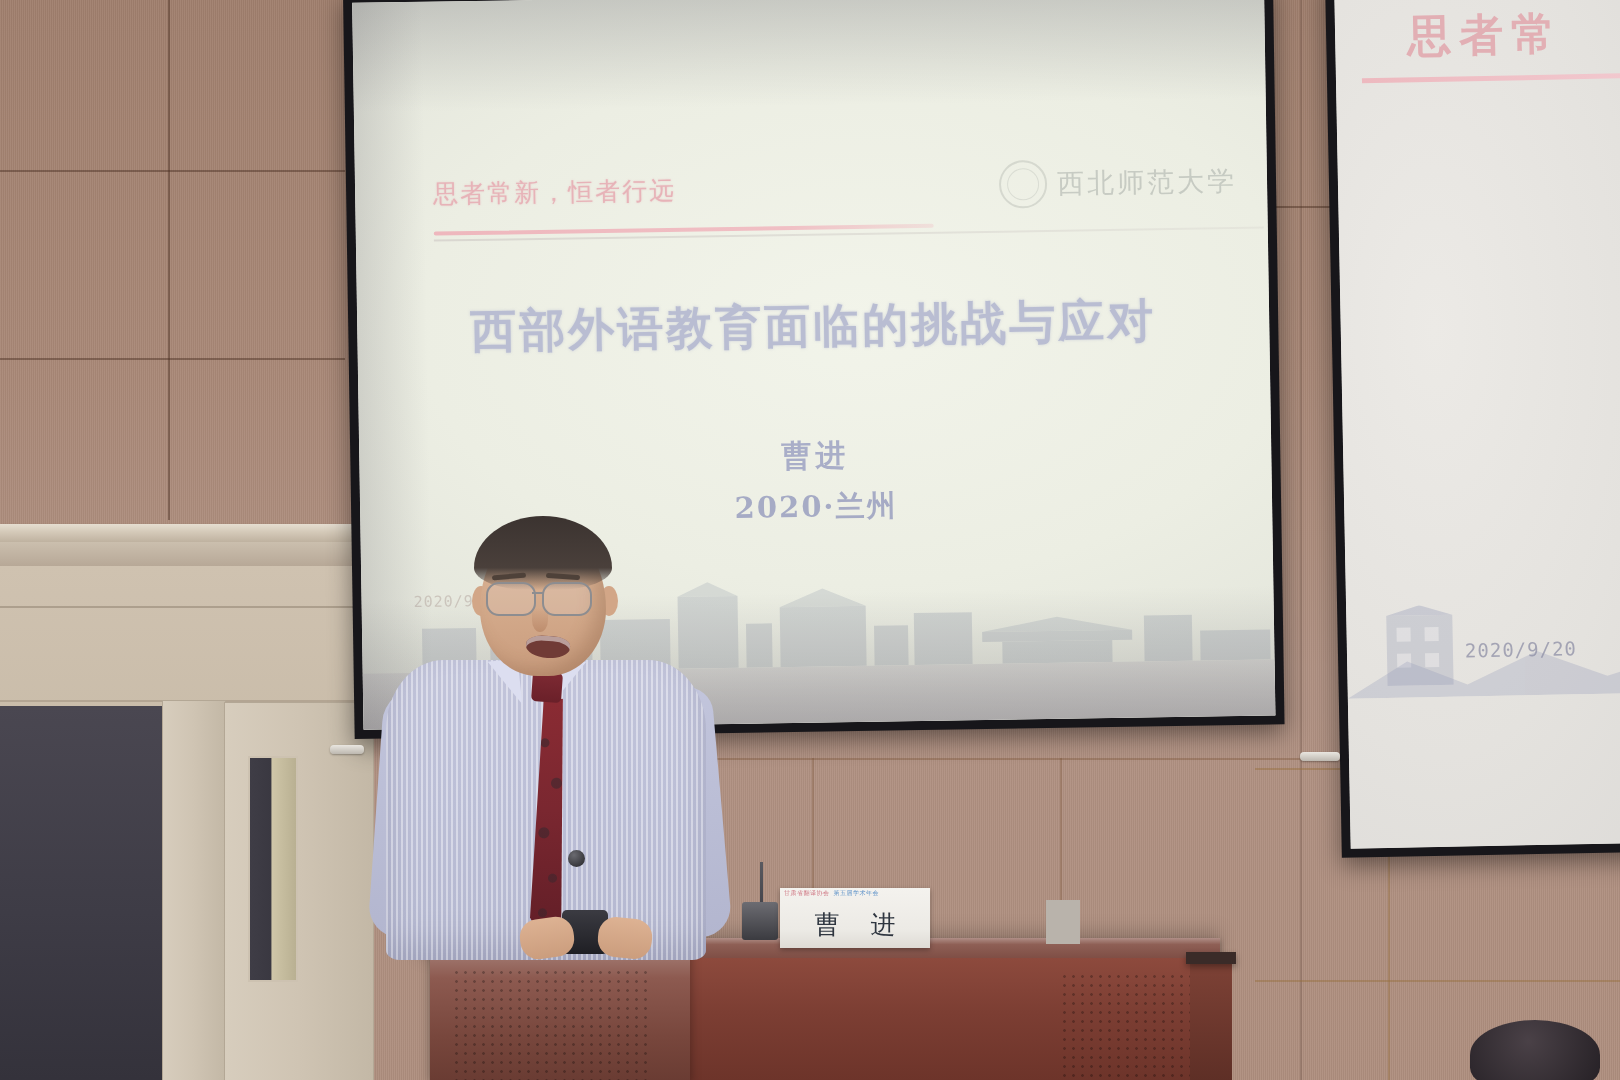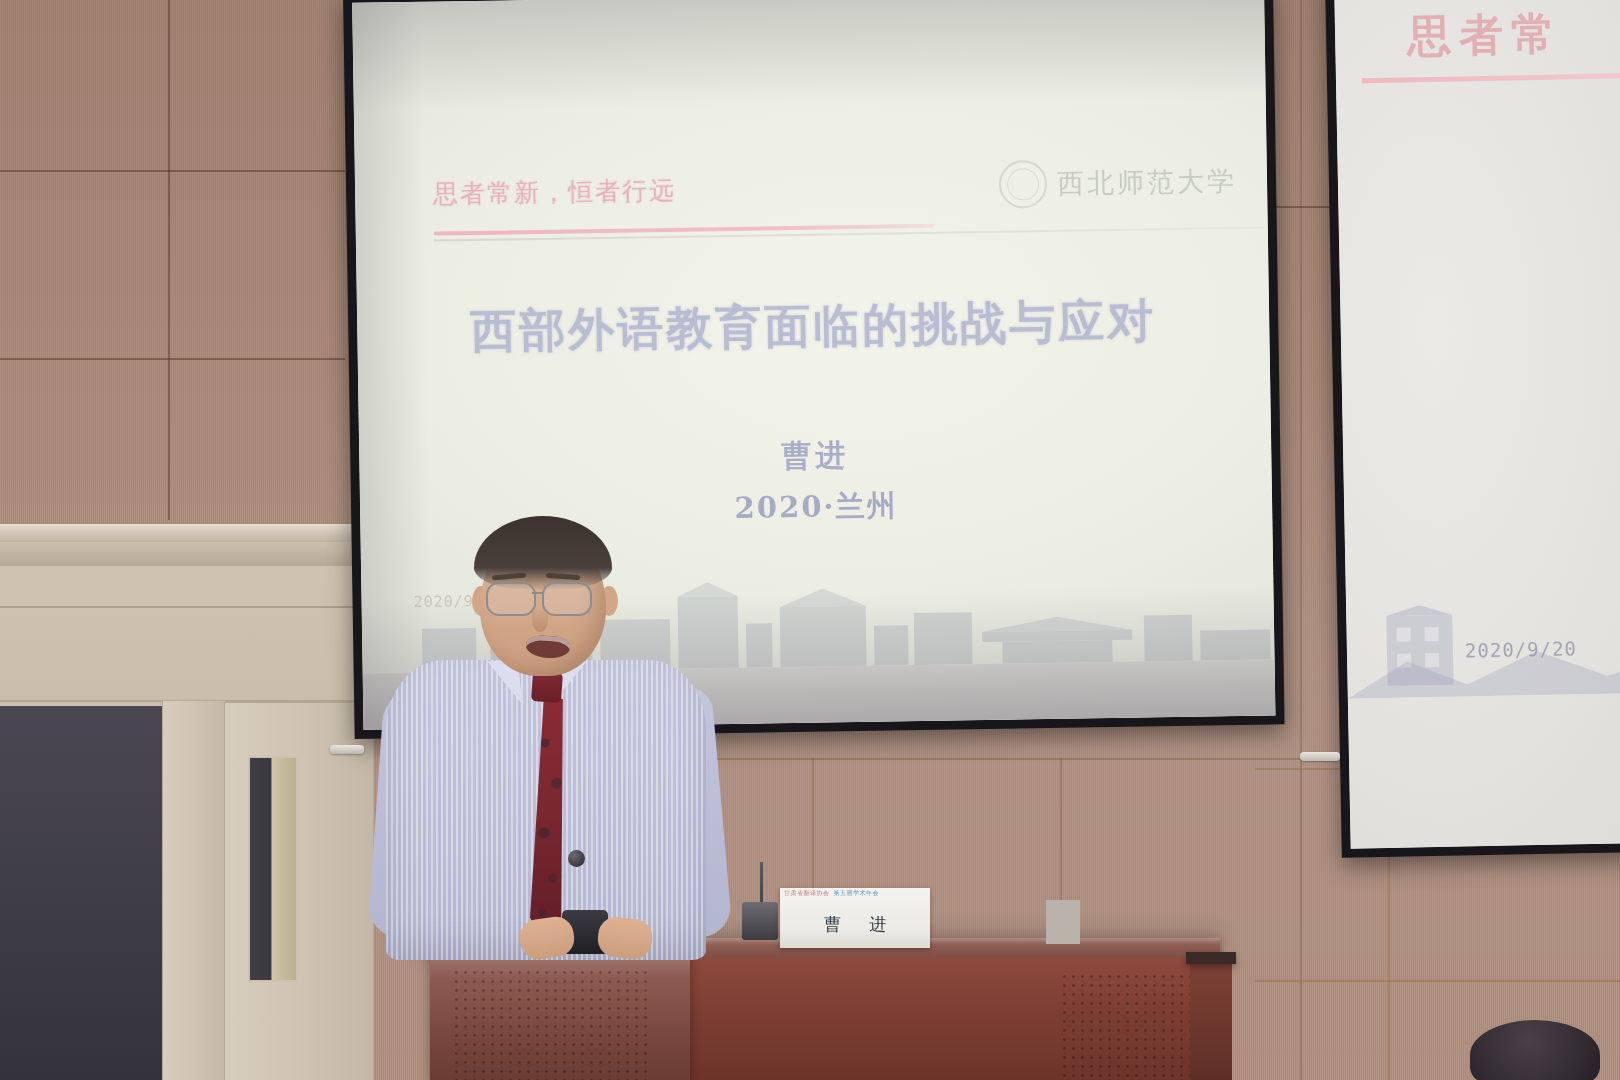--- a/index.html
+++ b/index.html
@@ -253,23 +253,23 @@
   .nameplate-band{
     position:absolute;left:0;right:0;top:0;height:11px;
     display:flex;align-items:center;gap:4px;padding:0 4px;
     box-sizing:border-box;
   }
   .np-band-red{font-size:6px;color:#d07a86;letter-spacing:.5px;white-space:nowrap;}
   .np-band-blue{font-size:6px;color:#5f93c9;letter-spacing:.5px;white-space:nowrap;}
   .nameplate-name{
     position:absolute;left:0;right:0;top:13px;bottom:0;
     display:flex;align-items:center;justify-content:center;
-    font-size:17px;letter-spacing:12px;color:#2f3640;
+    font-size:25px;letter-spacing:12px;color:#2f3640;
     text-indent:12px;
-    font-family:Liberation Serif, serif;
+    font-family:Liberation Sans, sans-serif;
   }
   .np-stand{
     position:absolute;background:#b9b3ab;
   }
 
   
   .mic-base{
     position:absolute;
     background:linear-gradient(180deg,#6c6c72,#3b3b40);
     border-radius:3px;

